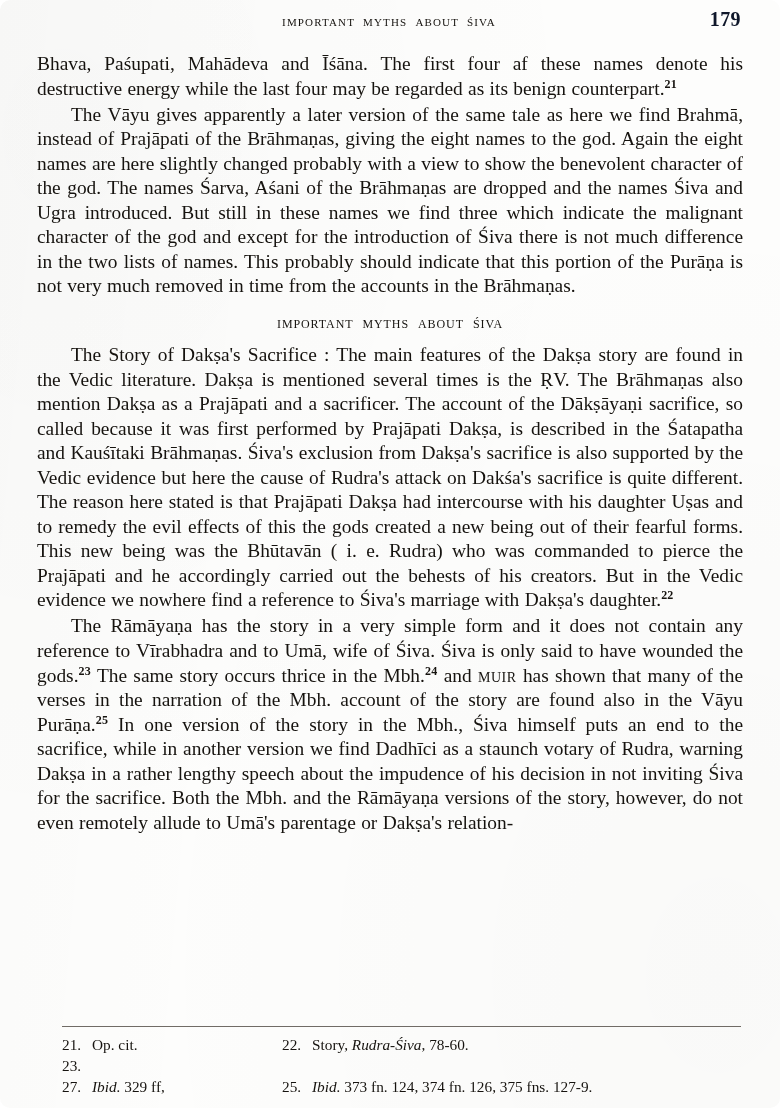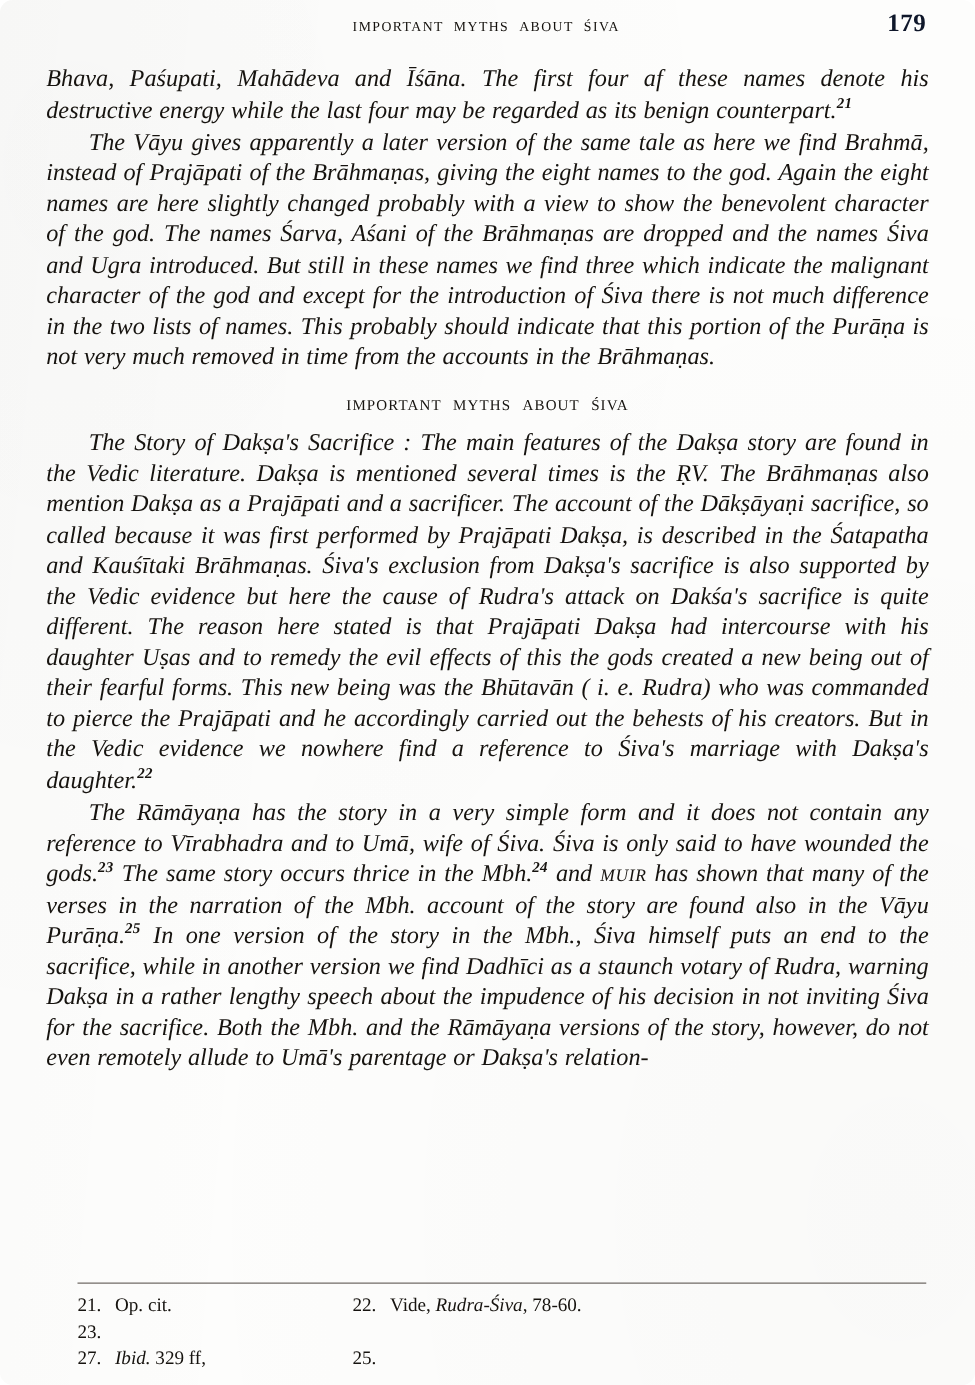--- a/index.html
+++ b/index.html
@@ -75,21 +75,20 @@
   }
 
   p.para {
     margin: 0 0 0 0;
     font-size: 19.4px;
     line-height: 24.55px;
     text-align: justify;
     text-justify: inter-word;
     word-spacing: 0.5px;
     hyphens: none;
-    font-style: italic;
   }
 
   p.para.indent {
     text-indent: 34px;
   }
 
   p.para + p.para {
     margin-top: 1.5px;
   }
 
@@ -194,35 +193,36 @@
   <div class="footnotes">
     <hr class="fn-rule">
 
     <div class="fn-row">
       <div class="fn-item col1">
         <span class="fn-num">21.</span>
         <span class="fn-text"><span>Op. cit.</span></span>
       </div>
       <div class="fn-item col-wide">
         <span class="fn-num">22.</span>
-        <span class="fn-text"><span>Vide, </span><i>Rudra-Śiva</i><span>, 78-60.</span></span>
+        <span class="fn-text"><span>Story, </span><i>Rudra-Śiva</i><span>, 78-60.</span></span>
       </div>
     </div>
 
     <div class="fn-row">
       <div class="fn-item col-wide">
         <span class="fn-num">23.</span>
       </div>
     </div>
 
     <div class="fn-row">
       <div class="fn-item col1">
         <span class="fn-num">27.</span>
         <span class="fn-text"><i>Ibid.</i><span> 329 ff,</span></span>
       </div>
       <div class="fn-item col-wide">
         <span class="fn-num">25.</span>
+        <span class="fn-text"><i>Ibid.</i><span> 373 fn. 124, 374 fn. 126, 375 fns. 127-9.</span></span>
       </div>
     </div>
 
   </div>
 
 </div>
 
 </body></html>

